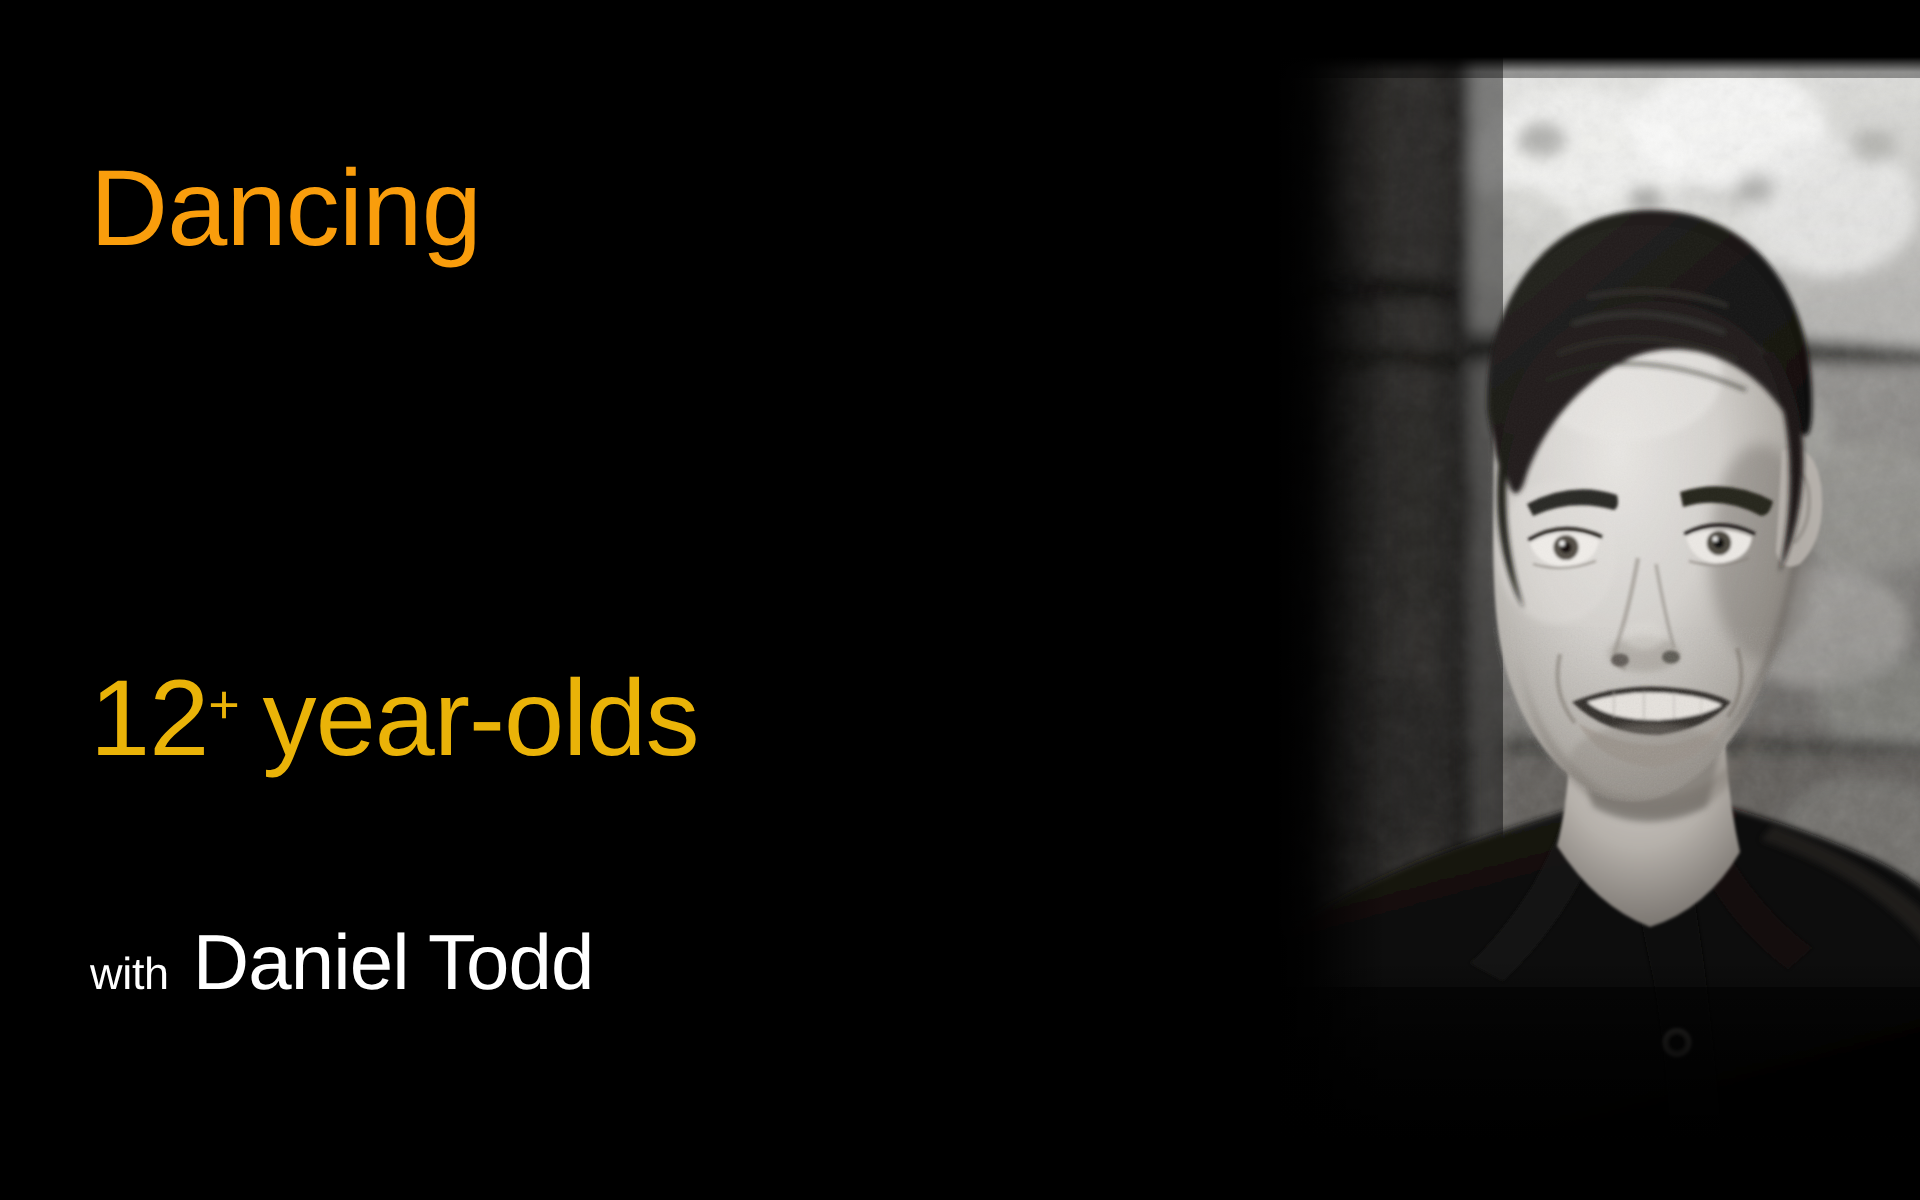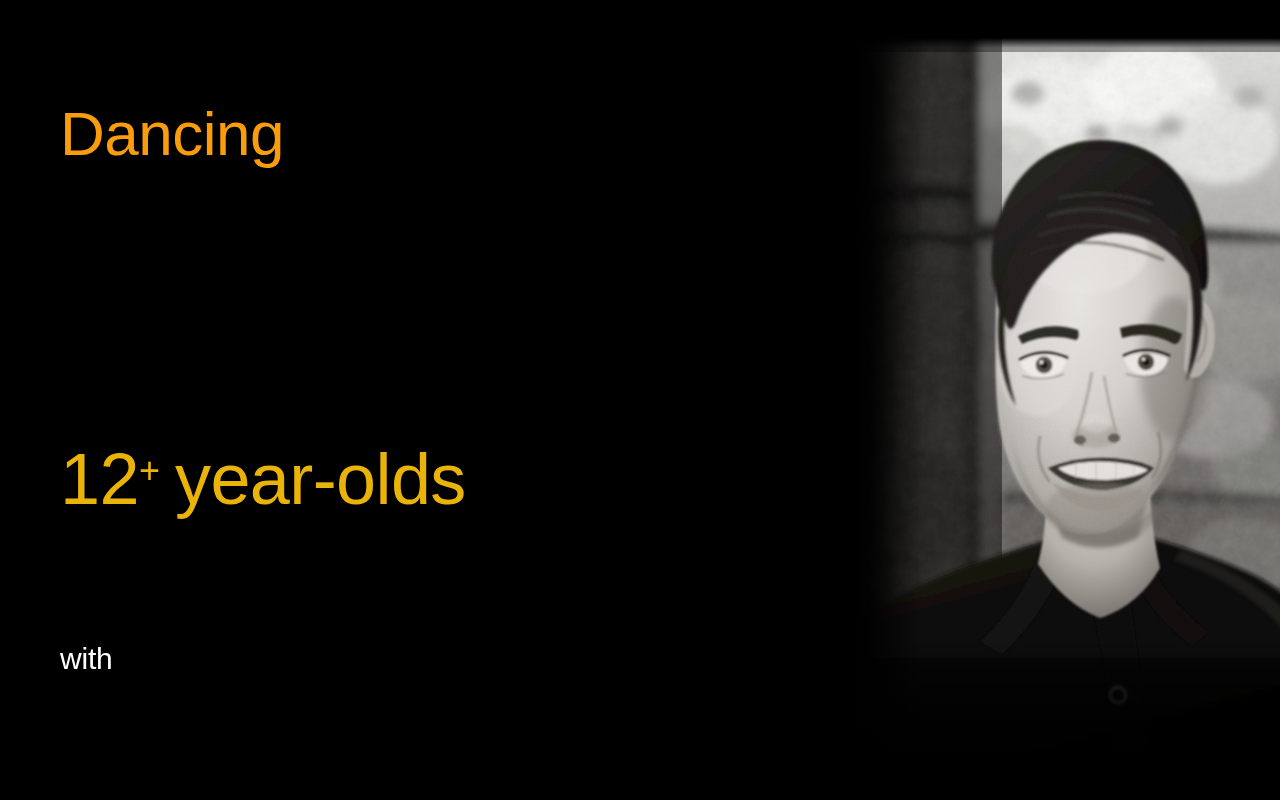--- a/index.html
+++ b/index.html
@@ -27,21 +27,21 @@
     left: 0;
     top: 0;
     width: 852px;
     height: 800px;
   }
 
   .course-title {
     position: absolute;
     left: 60px;
     top: 103px;
-    font-size: 62px;
+    font-size: 72px;
     line-height: 1.0;
     font-weight: 400;
     letter-spacing: -0.5px;
     color: #f99d0c;
     white-space: nowrap;
   }
 
   .age-line {
     position: absolute;
     left: 60px;
@@ -78,21 +78,20 @@
     color: #ffffff;
     display: flex;
     align-items: baseline;
   }
 
   .presenter-with {
     font-size: 30px;
     font-weight: 400;
     letter-spacing: -0.2px;
     line-height: 1;
-    margin-top: 28px;
   }
 
   .presenter-name {
     font-size: 52px;
     font-weight: 400;
     letter-spacing: -0.6px;
     line-height: 1;
     margin-left: 16px;
   }
 
@@ -150,20 +149,21 @@
   <div class="text-column">
 
     <div class="course-title">Dancing</div>
 
     <div class="age-line">
       <span class="age-number">12</span><span class="age-sup">+</span><span class="age-suffix">year-olds</span>
     </div>
 
     <div class="presenter-line">
       <span class="presenter-with">with</span>
+      <span class="presenter-name">Daniel Todd</span>
     </div>
 
   </div>
 
   <div class="photo-panel">
 
     <svg class="photo-svg" viewBox="0 0 428 722" preserveAspectRatio="xMidYMid slice">
       <defs>
 
         <filter id="wallBlur" x="-20%" y="-20%" width="140%" height="140%">

